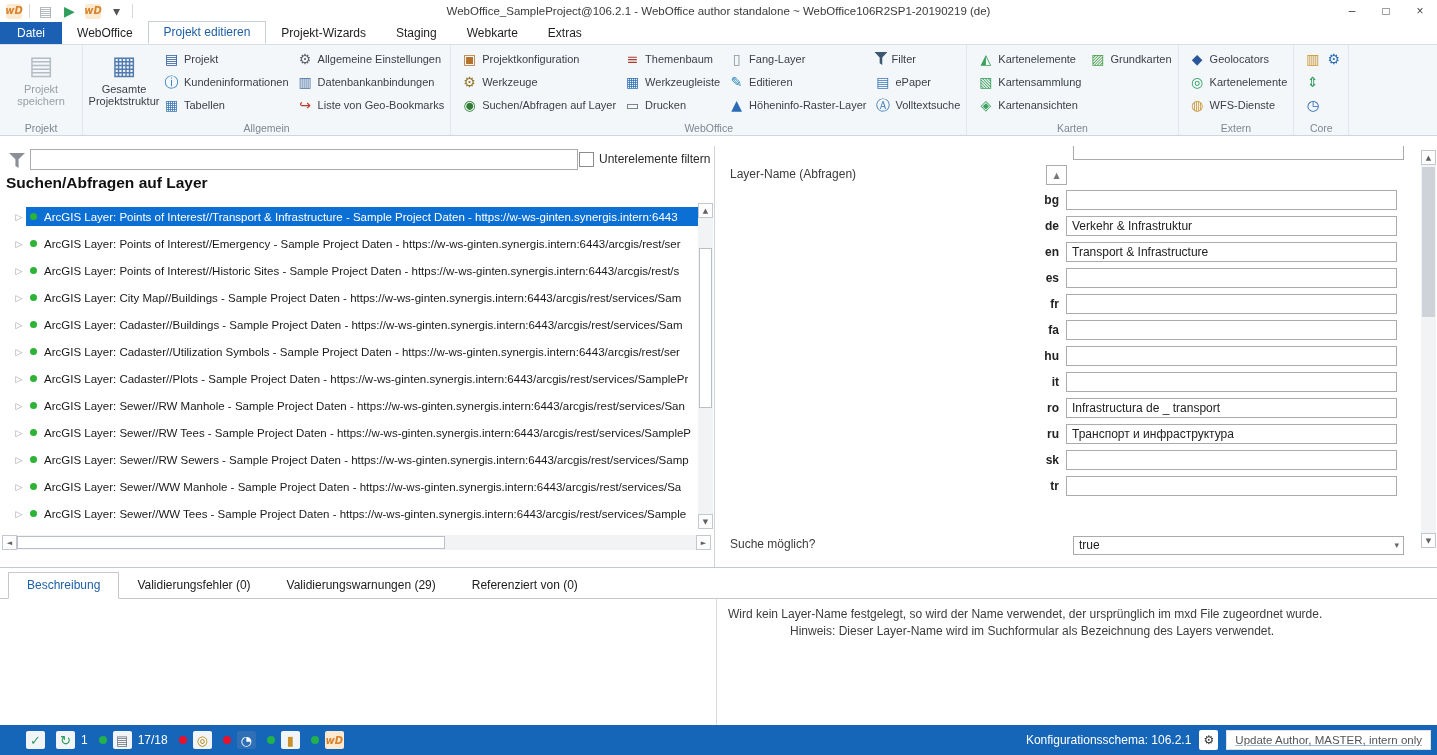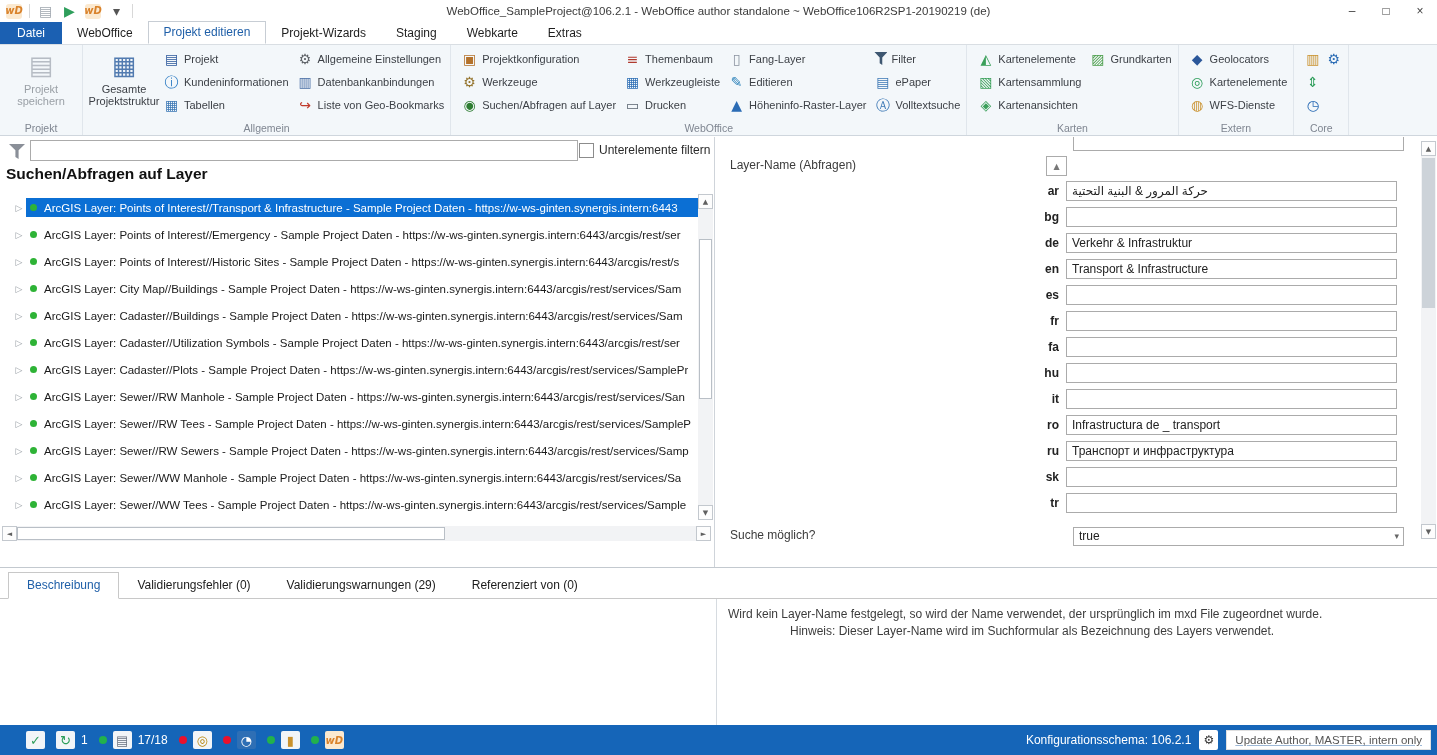--- a/index.html
+++ b/index.html
@@ -37,21 +37,21 @@
   .rb-item{display:flex;align-items:center;gap:4px;height:21px;font-size:11px;color:#3b3f45;white-space:nowrap;}
   .icn{display:inline-flex;align-items:center;justify-content:center;width:17px;height:17px;
        font-size:14px;line-height:1;font-family:"DejaVu Sans",sans-serif;flex:0 0 auto;}
   .icn.wd{background:#fbe9d0;border-radius:3px;color:#d9822b;font-weight:bold;font-style:italic;
           font-size:10px;width:16px;height:15px;}
   .funnel{display:inline-block;width:13px;height:13px;background:currentColor;
           clip-path:polygon(0 0,100% 0,60% 42%,60% 100%,40% 86%,40% 42%);}
   .funnel.big{width:16px;height:15px;}
 
   
-  .main{position:absolute;left:0;top:137px;width:100%;height:430px;background:#fff;}
+  .main{position:absolute;left:0;top:146px;width:100%;height:430px;background:#fff;}
   .left-panel{position:absolute;left:0;top:0;width:715px;height:430px;border-right:1px solid #cfd4da;box-sizing:border-box;overflow:hidden;}
   .filterbar{position:absolute;left:0;top:0;width:100%;height:28px;}
   .filter-funnel{position:absolute;left:9px;top:7px;color:#8a8f98;}
   .filter-input{position:absolute;left:30px;top:3px;width:538px;height:19px;border:1px solid #ababab;background:#fff;font-size:12px;padding:0 4px;}
   .checkbox{position:absolute;left:579px;top:6px;width:13px;height:13px;border:1px solid #8c8c8c;background:#fff;}
   .checkbox-label{position:absolute;left:599px;top:6px;font-size:12px;color:#2a2a2a;}
   .panel-heading{position:absolute;left:6px;top:28px;font-size:15.5px;font-weight:bold;color:#111;}
   .tree{position:absolute;left:0;top:57px;width:713px;height:328px;overflow:hidden;}
   .tree-row{height:27px;display:flex;align-items:center;}
   .tree-caret{width:14px;margin-left:12px;text-align:center;font-size:9px;color:#9aa0a6;flex:0 0 auto;}
@@ -424,24 +424,20 @@
       </div>
       <div class="sb-box" style="left:696px;top:389px;">►</div>
     </div>
 
     <div class="right-panel">
       <div class="partial-input"></div>
       <div class="prop-label" style="top:21px;">Layer-Name (Abfragen)</div>
       <div class="collapse-btn">▲</div>
       <div class="langs" id="langs">
           <div class="lang-row">
-            <span class="lang-code">ar</span>
-            <div class="lang-input" style="direction: rtl; text-align: left;">حركة المرور &amp; البنية التحتية</div>
-          </div>
-          <div class="lang-row">
             <span class="lang-code">bg</span>
             <div class="lang-input"></div>
           </div>
           <div class="lang-row">
             <span class="lang-code">de</span>
             <div class="lang-input">Verkehr &amp; Infrastruktur</div>
           </div>
           <div class="lang-row">
             <span class="lang-code">en</span>
             <div class="lang-input">Transport &amp; Infrastructure</div>

